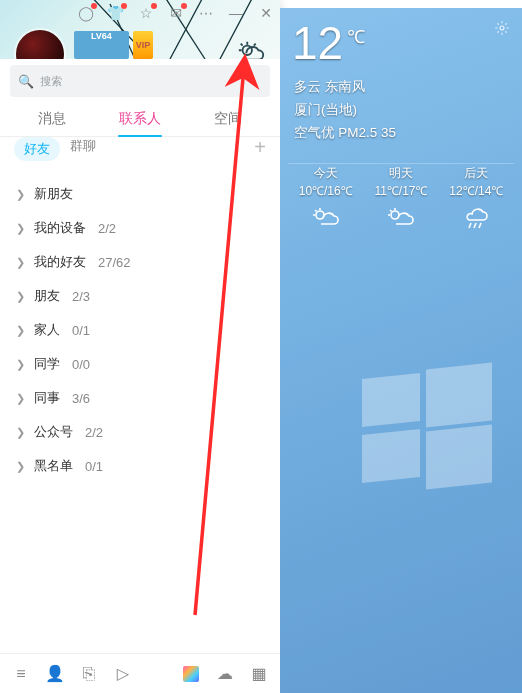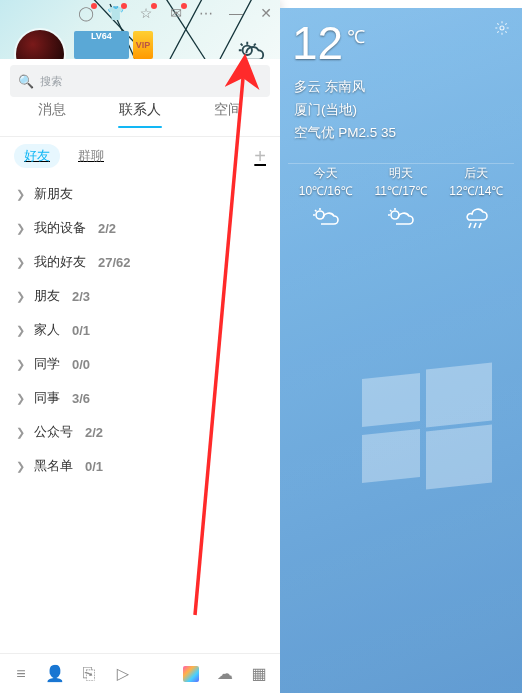--- a/index.html
+++ b/index.html
@@ -54,36 +54,36 @@
   .search {
     display:flex; align-items:center; gap:6px;
     height:32px; margin:6px 10px 4px; padding:0 8px;
     background:#f1f2f3; border-radius:4px; color:#9aa;
     font-size:13px;
   }
   .search input { border:0; outline:0; background:transparent; flex:1; font-size:11px; color:#333;}
   .search input::placeholder { color:#9aa0a6; }
 
   
-  .tabs { display:flex; align-items:flex-start; height:36px; padding:0 8px; border-bottom:1px solid #eee;}
+  .tabs { display:flex; align-items:flex-end; height:36px; padding:0 8px; border-bottom:1px solid #eee;}
   .tab { flex:1; text-align:center; font-size:14px; color:#777; padding-bottom:8px; cursor:pointer; position:relative;}
-  .tab.active { color:#404040; font-weight:500;}
+  .tab.active { color:#ec4899; font-weight:500;}
   .tab.active::after { content:""; position:absolute; left:25%; right:25%; bottom:-1px; height:2.5px; background:#12b7f5; border-radius:2px;}
 
   
-  .subtabs { display:flex; align-items:center; height:38px; padding:0 14px; gap:18px; font-size:13px;text-decoration:underline;}
+  .subtabs { display:flex; align-items:flex-start; height:38px; padding:0 14px; gap:10px; font-size:13px;}
   .subtab { color:#888; cursor:pointer;}
   .subtab.active { color:#12b7f5; background:#e7f7fe; padding:3px 10px; border-radius:12px;}
   .subtabs .plus { margin-left:auto; color:#bbb; font-size:20px; line-height:1; cursor:pointer;}
 
   
   .groups { flex:1; overflow:auto; padding:2px 0 6px;}
   .grp { display:flex; align-items:center; height:34px; padding:0 16px; font-size:13px; color:#333; gap:8px; cursor:pointer;}
   .grp .chev { color:#999; font-size:11px; width:10px;}
-  .grp .cnt { color:#888; margin-left:4px;font-weight:bold;}
+  .grp .cnt { color:#888; margin-left:4px;}
 
   
   .bottom { height:40px; border-top:1px solid #eee; display:flex; align-items:center; padding:0 12px; gap:16px;}
   .bottom .bi { width:18px; height:18px; color:#888; display:flex; align-items:center; justify-content:center; font-size:16px;}
   .bottom .push { margin-left:auto; }
   .rainbow { width:16px; height:16px; background:linear-gradient(135deg,#ff5db1 0%,#ffb347 33%,#47d0ff 66%,#5b6cff 100%); border-radius:2px;}
 
   
   .desktop {
     position:absolute; left:280px; top:8px; width:242px; height:693px;

